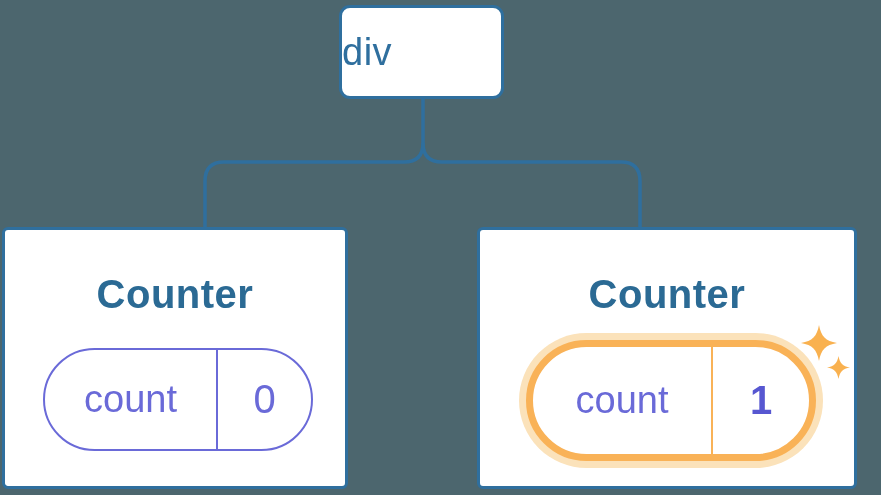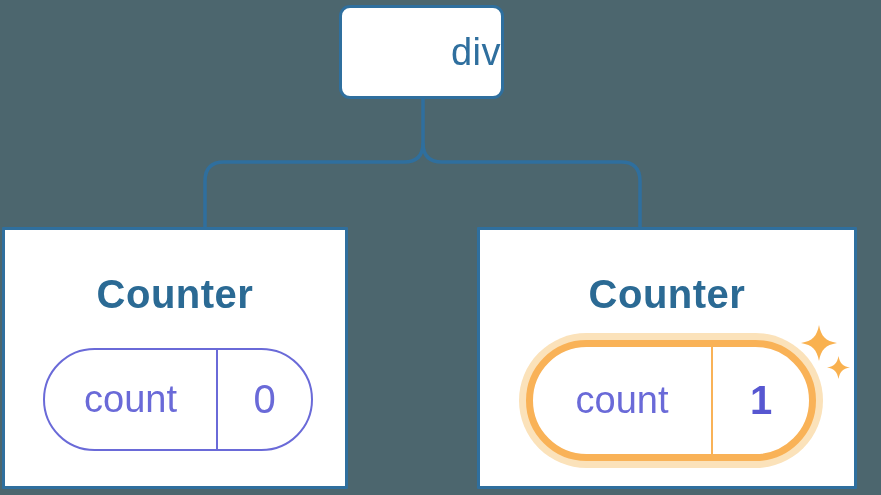--- a/index.html
+++ b/index.html
@@ -25,38 +25,38 @@
   .root-node {
     position: absolute;
     left: 339px; top: 5px;
     width: 165px; height: 94px;
     box-sizing: border-box;
     background: var(--card-bg, #ffffff);
     border: 3px solid var(--line-blue, #2f6f9e);
     border-radius: 11px;
     display: flex;
     align-items: center;
-    justify-content: flex-end;
+    justify-content: flex-start;
   }
   .root-label {
     color: var(--line-blue, #2f6f9e);
     font-size: 38px;
     font-weight: 500;
     letter-spacing: 0.5px;
   }
 
   
   .card {
     position: absolute;
     top: 227px;
     height: 262px;
     box-sizing: border-box;
     background: var(--card-bg, #ffffff);
     border: 3px solid var(--line-blue, #2f6f9e);
-    border-radius: 1px;
+    border-radius: 6px;
   }
   .card.left  { left: 2px;   width: 346px; }
   .card.right { left: 477px; width: 380px; }
 
   .card-title {
     position: absolute;
     left: 0; right: 0;
     top: 42px;
     text-align: center;
     color: var(--title-blue, #2b6a94);

